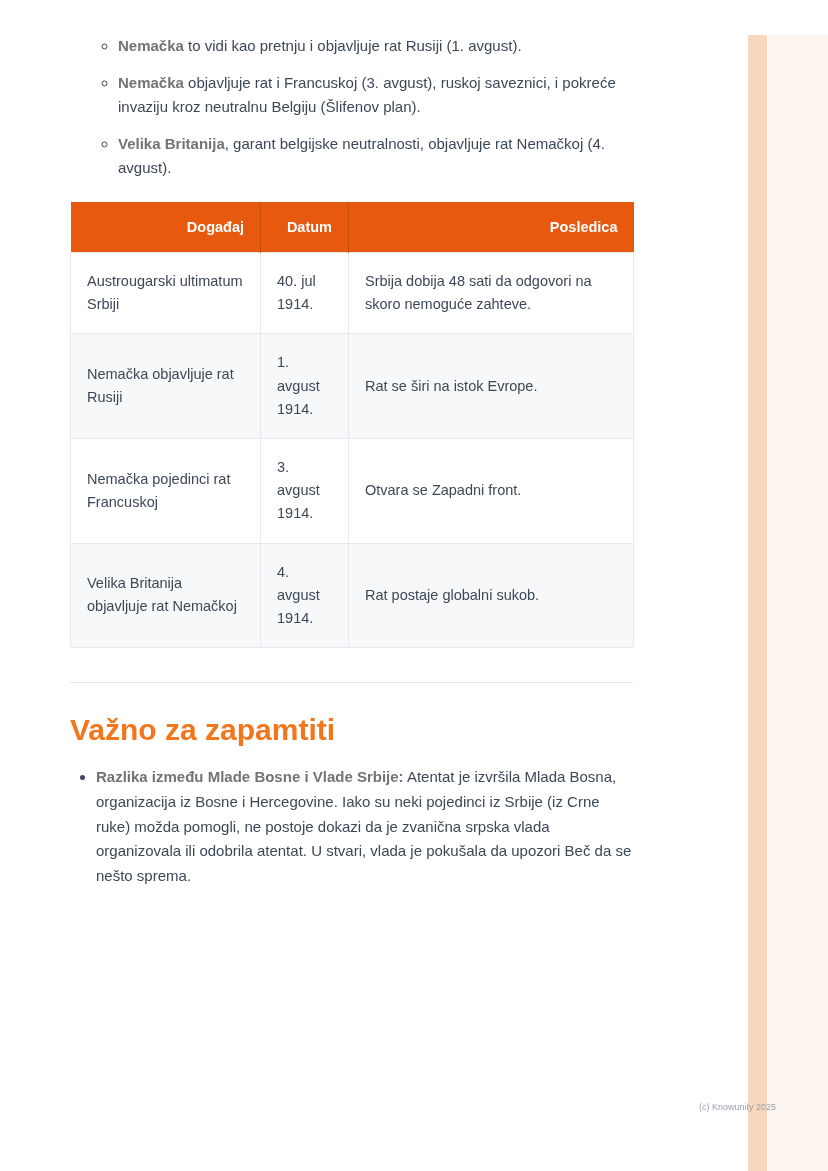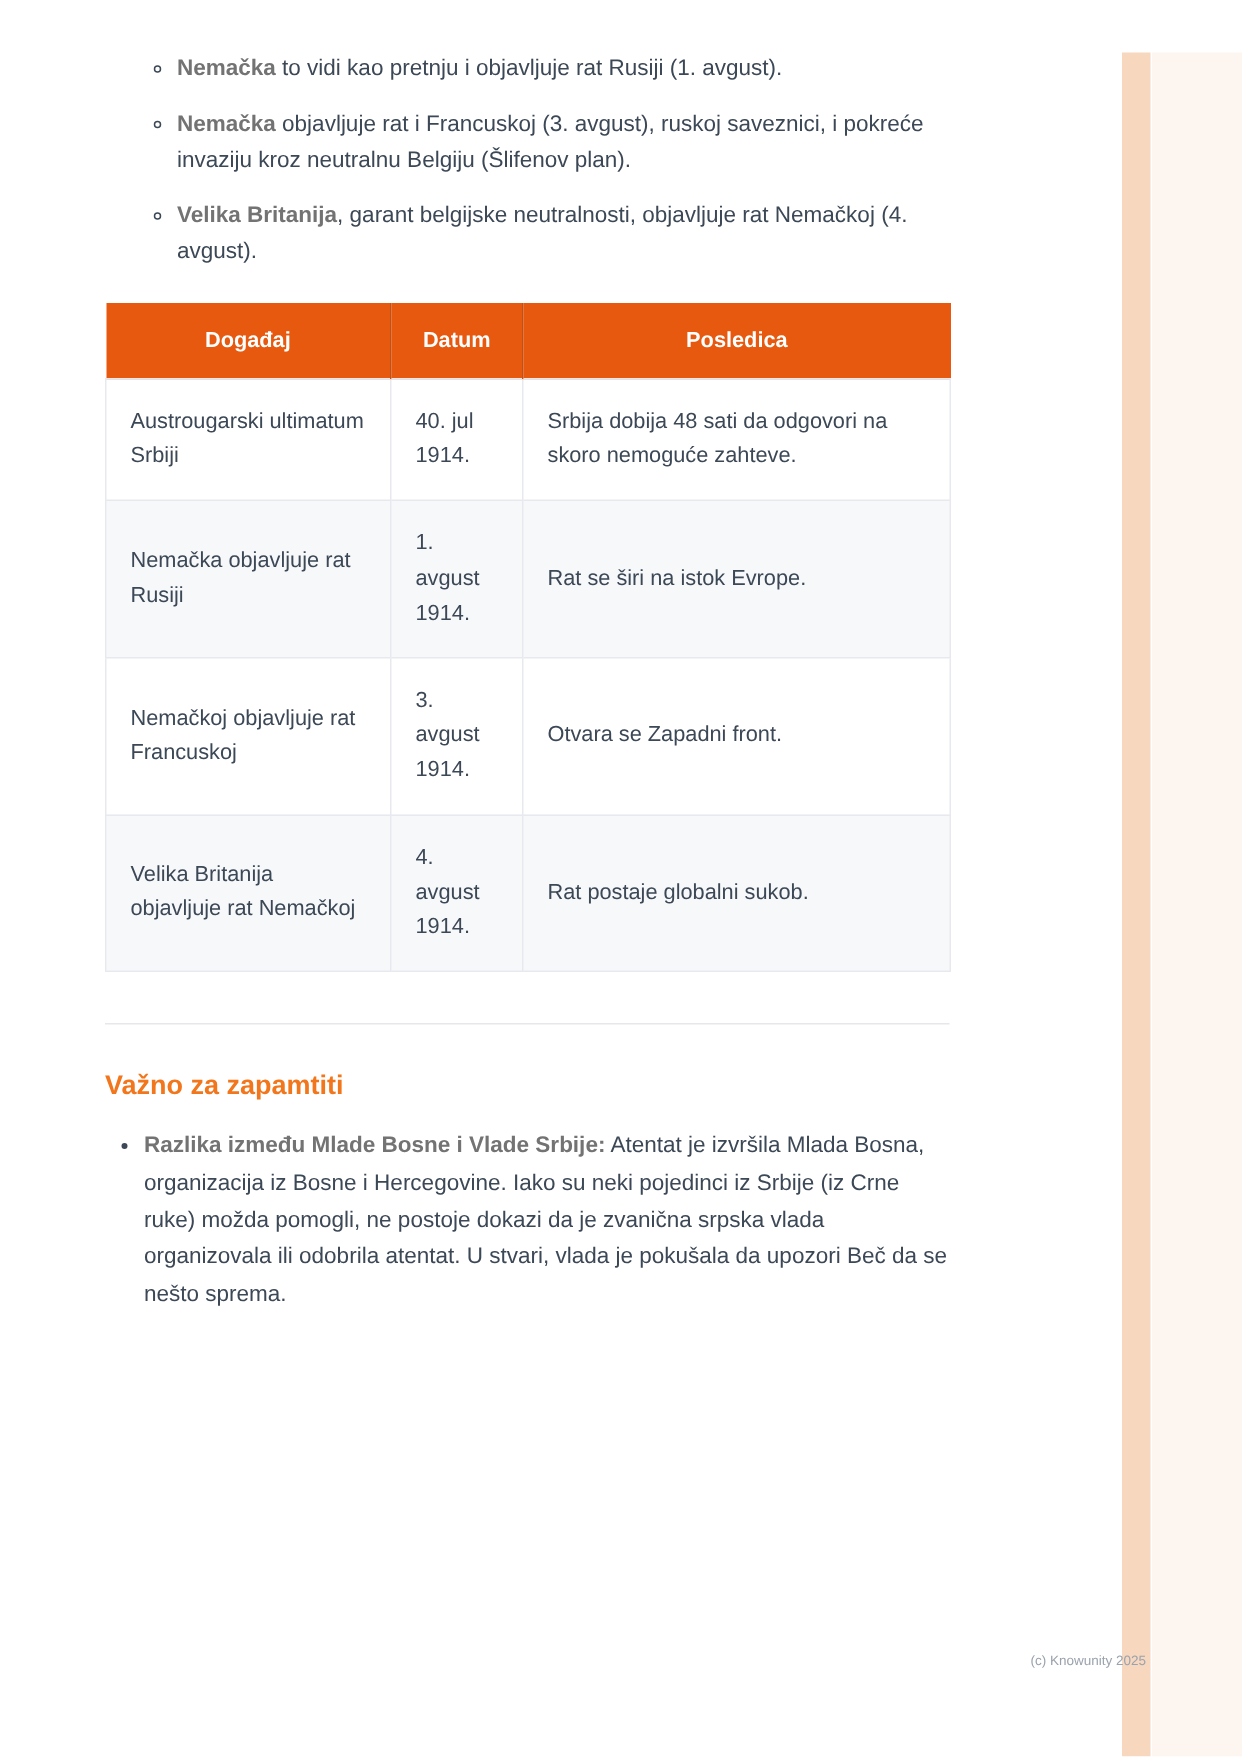--- a/index.html
+++ b/index.html
@@ -45,21 +45,21 @@
     font-size: 14.5px;
   }
   table.events col.c1 { width: 190px; }
   table.events col.c2 { width: 88px; }
   table.events col.c3 { width: 285px; }
 
   table.events thead th {
     background: #E6590E;
     color: #ffffff;
     font-weight: 700;
-    text-align: center;
+    text-align: right;
     padding: 17px 16px;
     font-size: 14.5px;
   }
   table.events thead th + th { border-left: 1px solid rgba(0,0,0,0.12); }
 
   table.events tbody td {
     border: 1px solid #e7e9ee;
     padding: 17px 16px;
     vertical-align: middle;
     line-height: 1.6;
@@ -70,21 +70,21 @@
   table.events tbody td.bold { font-weight: 700; color: #253144; }
 
   .divider {
     height: 1px;
     background: #e5e7eb;
     margin-top: 34px;
   }
 
   h2.section-title {
     color: #F2761B;
-    font-size: 18px;
+    font-size: 30px;
     font-weight: 700;
     margin: 30px 0 18px 0;
   }
 
   ul.notes {
     list-style: disc;
     margin: 0;
     padding-left: 26px;
     font-size: 15px;
     line-height: 1.65;
@@ -105,21 +105,21 @@
     top: 35px;
     right: 61px;
     width: 19px;
     bottom: 0;
     background: #f8d7bf;
   }
 
   .copyright {
     position: absolute;
     top: 1102px;
-    right: 64px;
+    right: 52px;
     font-size: 9px;
     color: #9aa3ad;
     z-index: 2;
     white-space: nowrap;
   }
 </style>
 </head>
 <body>
 
 <div class="right-tint"></div>
@@ -157,21 +157,21 @@
         <td>Austrougarski ultimatum Srbiji</td>
         <td>40. jul 1914.</td>
         <td>Srbija dobija 48 sati da odgovori na skoro nemoguće zahteve.</td>
       </tr>
       <tr>
         <td>Nemačka objavljuje rat Rusiji</td>
         <td>1. avgust 1914.</td>
         <td>Rat se širi na istok Evrope.</td>
       </tr>
       <tr>
-        <td>Nemačkoj objavljuje rat Francuskoj</td>
+        <td>Nemačka pojedinci rat Francuskoj</td>
         <td>3. avgust 1914.</td>
         <td>Otvara se Zapadni front.</td>
       </tr>
       <tr>
         <td>Velika Britanija objavljuje rat Nemačkoj</td>
         <td>4. avgust 1914.</td>
         <td>Rat postaje globalni sukob.</td>
       </tr>
     </tbody>
   </table>

